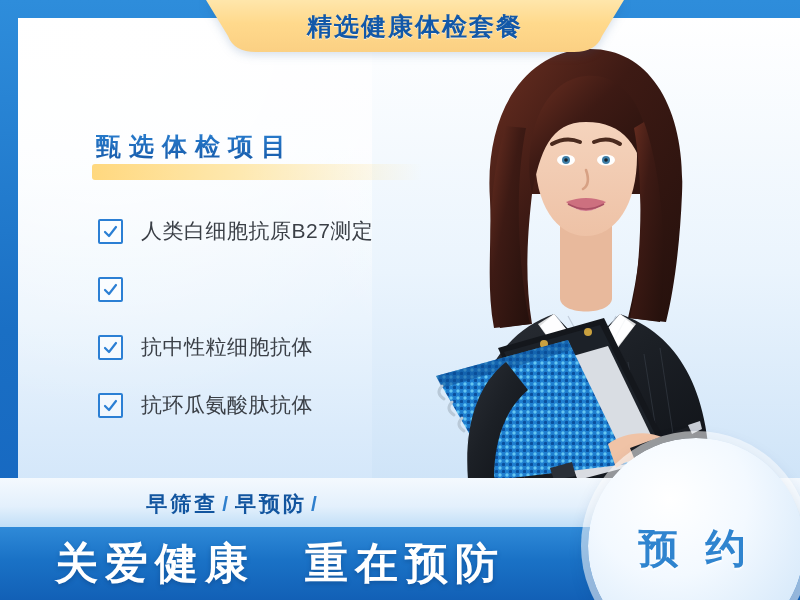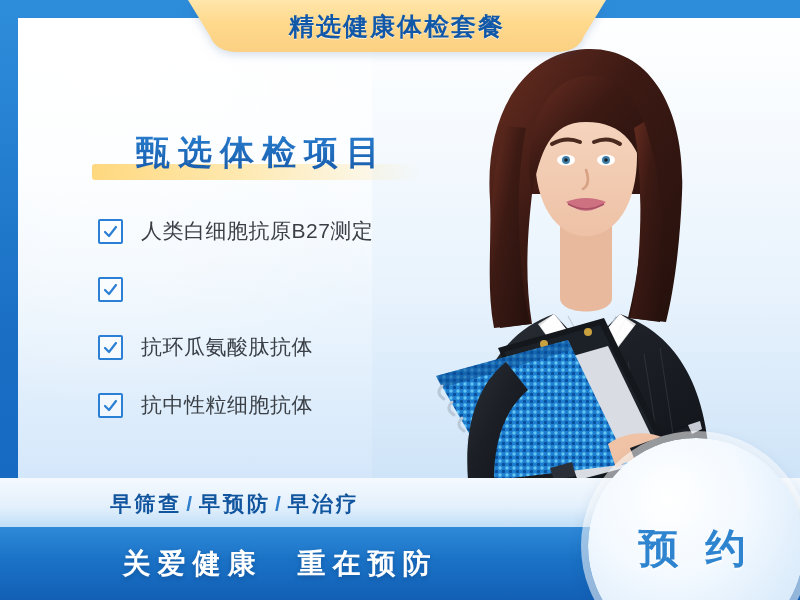--- a/index.html
+++ b/index.html
@@ -22,46 +22,45 @@
   .card-sheen{
     position:absolute;left:0;top:0;width:100%;height:100%;
     background:
       radial-gradient(circle at 78% 18%, rgba(255,255,255,.95) 0%, rgba(255,255,255,0) 48%),
       radial-gradient(circle at 12% 5%, rgba(255,255,255,.9) 0%, rgba(255,255,255,0) 45%);
     pointer-events:none;
   }
 
   
   .ribbon{
-    position:absolute;left:188px;top:0;width:418px;height:56px;z-index:9;
+    position:absolute;left:206px;top:0;width:418px;height:56px;z-index:9;
   }
   .ribbon svg{display:block;width:100%;height:100%;
     filter:drop-shadow(0 3px 5px rgba(30,80,140,.18));}
   .ribbon-text{
     position:absolute;left:0;top:0;width:100%;height:52px;
     display:flex;align-items:center;justify-content:center;
     font-size:25px;font-weight:bold;color:#1258a8;letter-spacing:2px;
     text-shadow:0 1px 0 rgba(255,255,255,.65);
   }
 
   
   .heading-wrap{position:absolute;left:96px;top:130px;z-index:6;}
   .heading-bar{
     position:absolute;left:-4px;top:34px;width:330px;height:16px;
     background:linear-gradient(90deg,rgba(255,214,120,.95) 0%,rgba(255,226,150,.75) 45%,rgba(255,236,186,0) 100%);
     border-radius:3px;
   }
   .heading{
     position:relative;
-    font-size:34px;font-weight:bold;letter-spacing:8px;
+    font-size:25px;font-weight:bold;letter-spacing:8px;
     background:linear-gradient(180deg,#2a7fd0 0%,#1659a8 100%);
     -webkit-background-clip:text;background-clip:text;color:#1c62b0;
     -webkit-text-fill-color:transparent;
     text-shadow:none;
-    margin-left:40px;
   }
 
   
   .list{position:absolute;left:98px;top:212px;z-index:6;}
   .row{display:flex;align-items:center;height:38px;margin-bottom:20px;}
   .cb{
     width:25px;height:25px;border:2px solid #2b7fd4;border-radius:2px;
     box-sizing:border-box;display:flex;align-items:center;justify-content:center;
     background:rgba(255,255,255,.6);flex:none;
   }
@@ -93,21 +92,21 @@
 
   
   .slogan{
     position:absolute;left:0;top:527px;width:800px;height:73px;
     background:linear-gradient(180deg,#2f8ad8 0%,#1a72c6 45%,#1260b6 100%);
     z-index:10;
   }
   .slogan-text{
     position:absolute;left:0;top:0;width:560px;height:73px;
     display:flex;align-items:center;justify-content:center;
-    font-size:28px;font-weight:bold;color:#ffffff;letter-spacing:7px;
+    font-size:43px;font-weight:bold;color:#ffffff;letter-spacing:7px;
     text-shadow:0 2px 4px rgba(8,50,100,.35);
   }
 
   
   .cta{
     position:absolute;left:588px;top:438px;width:216px;height:216px;
     border-radius:50%;z-index:20;
     background:
       radial-gradient(circle at 38% 28%, #ffffff 0%, #f3f9ff 38%, #dcecfb 72%, #cbe2f7 100%);
     box-shadow:0 0 0 7px rgba(255,255,255,.55), 0 6px 18px rgba(10,55,110,.28);
@@ -279,39 +278,38 @@
             <path d="M3 9 L7 13 L14 4" stroke="#2b7fd4" stroke-width="2.2" fill="none" stroke-linecap="round" stroke-linejoin="round"></path>
           </svg>
       </span>
     </div>
     <div class="row">
       <span class="cb">
         <svg viewBox="0 0 17 17">
             <path d="M3 9 L7 13 L14 4" stroke="#2b7fd4" stroke-width="2.2" fill="none" stroke-linecap="round" stroke-linejoin="round"></path>
           </svg>
       </span>
-      <span class="row-label">抗环瓜氨酸肽抗体</span>
+      <span class="row-label">抗中性粒细胞抗体</span>
     </div>
     <div class="row">
       <span class="cb">
         <svg viewBox="0 0 17 17">
             <path d="M3 9 L7 13 L14 4" stroke="#2b7fd4" stroke-width="2.2" fill="none" stroke-linecap="round" stroke-linejoin="round"></path>
           </svg>
       </span>
-      <span class="row-label">抗中性粒细胞抗体</span>
+      <span class="row-label">抗环瓜氨酸肽抗体</span>
     </div>
   </div>
 
   <div class="strip">
     <div class="strip-text">
       <span>早筛查</span>
       <span class="sep">/</span>
       <span>早预防</span>
       <span class="sep">/</span>
-      <span>早治疗</span>
     </div>
   </div>
 
   <div class="slogan">
     <div class="slogan-text">关爱健康　重在预防</div>
   </div>
 
   <div class="cta">
     <div class="cta-l2">预 约</div>
   </div>

